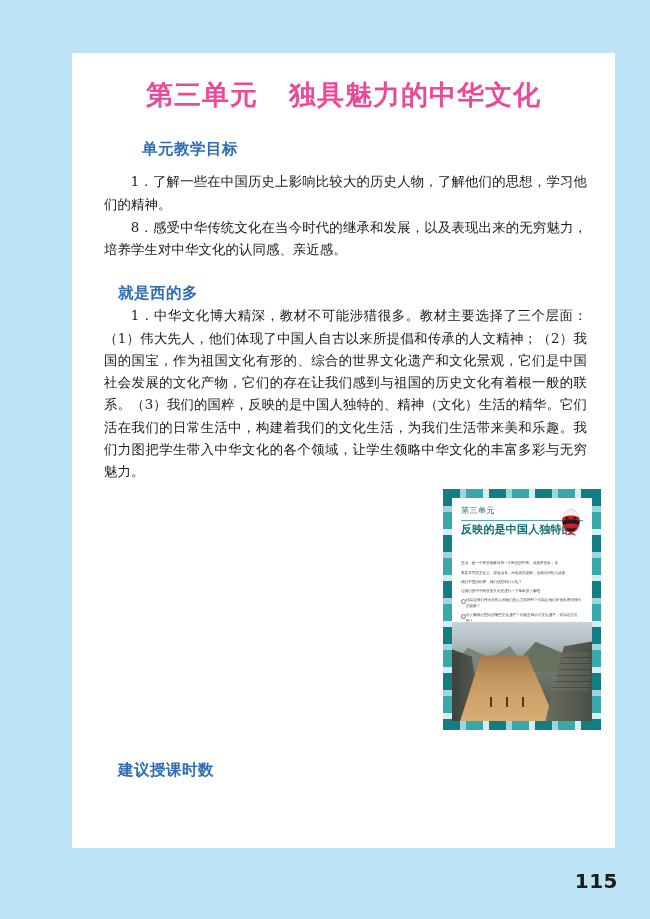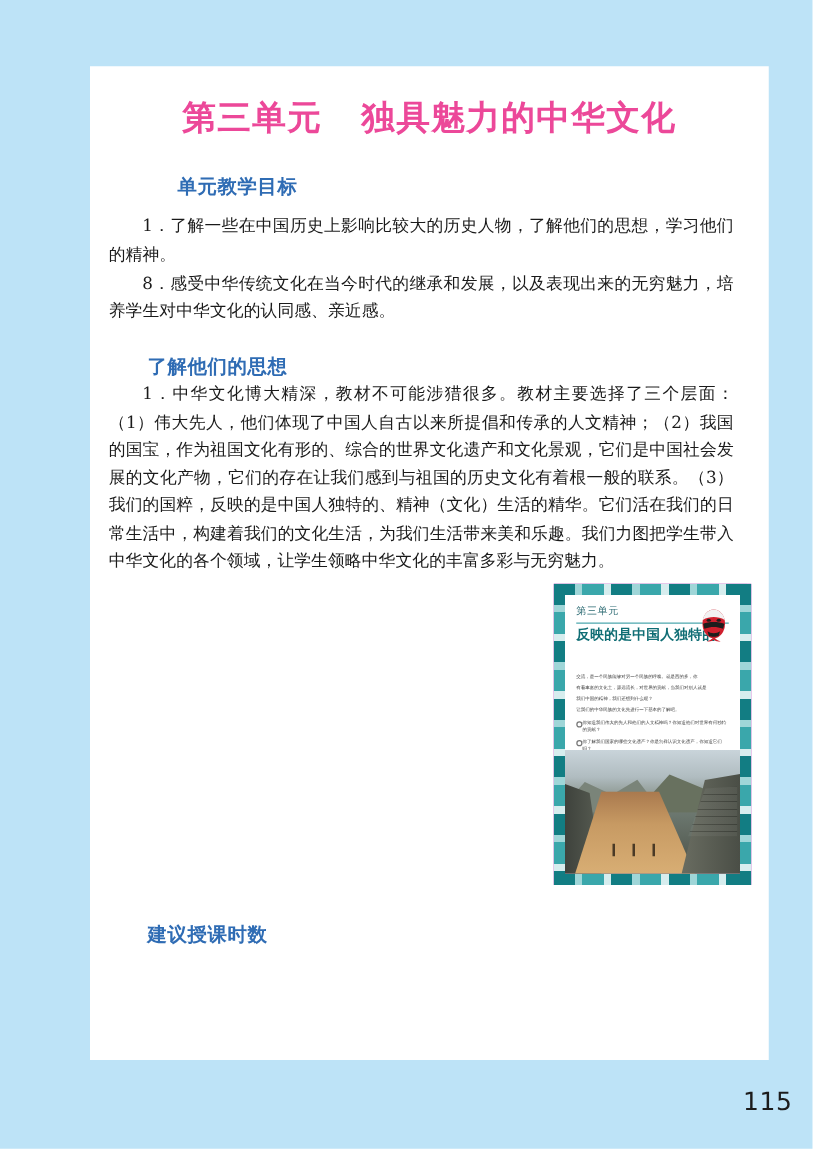--- a/index.html
+++ b/index.html
@@ -61,21 +61,21 @@
 
   
   .body-text {
     font-family: "DejaVu Serif", "Liberation Serif", serif;
     font-size: 13.4px;
     line-height: 1.66;
     color: #1a1a1a;
     text-align: justify;
     text-justify: inter-character;
     margin: 0;
-    padding: 0 28px 0 15px;
+    padding: 0 28px 0 32px;
     text-indent: 2em;
     letter-spacing: 0.1px;
   }
 
   .sp-title-goals   { margin-top: 28px; margin-left: 24px; }
   .sp-after-heading { margin-top: 11px; }
   .sp-para          { margin-top: 1px; }
   .sp-design        { margin-top: 22px; }
   .sp-hours-head    { margin-top: 26px; }
 
@@ -85,21 +85,21 @@
     margin: 6px 14px 4px 12px;
     width: 158px;
   }
   .flow-wrap { overflow: hidden; }
 
   
   .book-cover {
     position: relative;
     width: 158px;
     height: 241px;
-    background: #a21caf;
+    background: #f97316;
     box-sizing: border-box;
     overflow: hidden;
   }
   
   .ck-strip {
     position: absolute;
     left: 0;
     width: 158px;
     height: 9px;
     background:
@@ -250,45 +250,45 @@
   .post {
     position: absolute;
     width: 2px; height: 10px;
     background: #4a3a26;
     bottom: 14px;
   }
 
   
   #page-number {
     position: absolute;
-    right: 16px;
+    right: 32px;
     bottom: 26px;
     font-family: "DejaVu Sans", "Liberation Sans", sans-serif;
     font-size: 20px;
-    font-weight: normal;
+    font-weight: bold;
     color: #1c1c1c;
     letter-spacing: 0.5px;
   }
 </style>
 </head>
 <body>
 
 <div id="page-sheet">
   <div id="content">
 
     <h1 class="unit-title">第三单元   独具魅力的中华文化</h1>
 
     <h2 class="section-heading sp-title-goals">单元教学目标</h2>
 
     <p class="body-text sp-after-heading">1．了解一些在中国历史上影响比较大的历史人物，了解他们的思想，学习他们的精神。</p>
 
 
     <p class="body-text sp-para">8．感受中华传统文化在当今时代的继承和发展，以及表现出来的无穷魅力，培养学生对中华文化的认同感、亲近感。</p>
 
-    <h2 class="section-heading sp-design">了解他们的思想</h2>
+    <h2 class="section-heading sp-design">就是西的多</h2>
 
 
     <p class="body-text sp-para">1．中华文化博大精深，教材不可能涉猎很多。教材主要选择了三个层面：（1）伟大先人，他们体现了中国人自古以来所提倡和传承的人文精神；（2）我国的国宝，作为祖国文化有形的、综合的世界文化遗产和文化景观，它们是中国社会发展的文化产物，它们的存在让我们感到与祖国的历史文化有着根一般的联系。（3）我们的国粹，反映的是中国人独特的、精神（文化）生活的精华。它们活在我们的日常生活中，构建着我们的文化生活，为我们生活带来美和乐趣。我们力图把学生带入中华文化的各个领域，让学生领略中华文化的丰富多彩与无穷魅力。</p>
 
     <div class="flow-wrap">
 
       <div class="cover-float">
         <div class="book-cover">
           <div class="ck-strip top"></div>
           <div class="ck-strip bot"></div>

